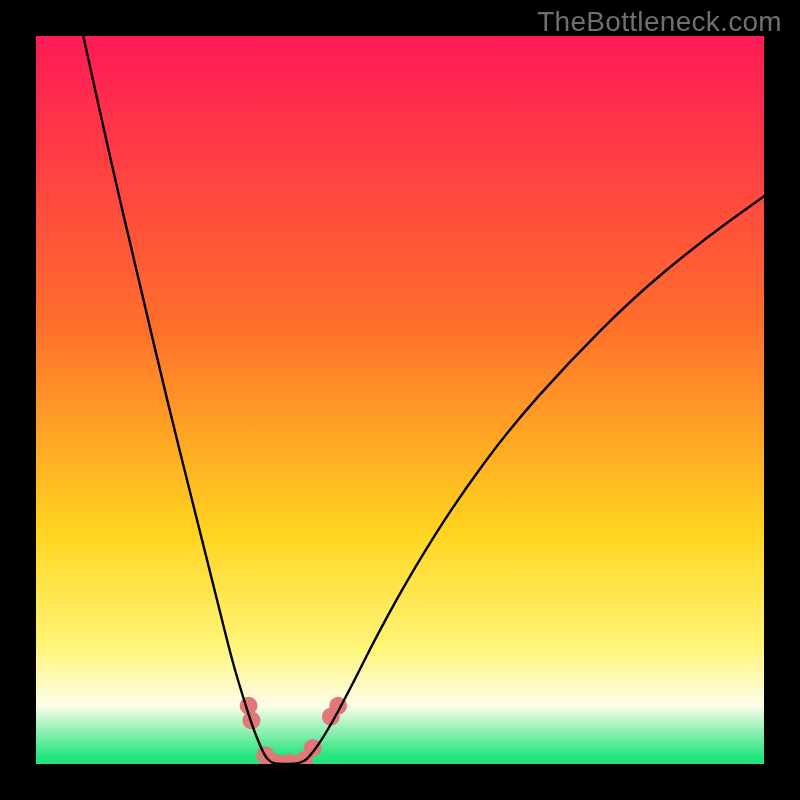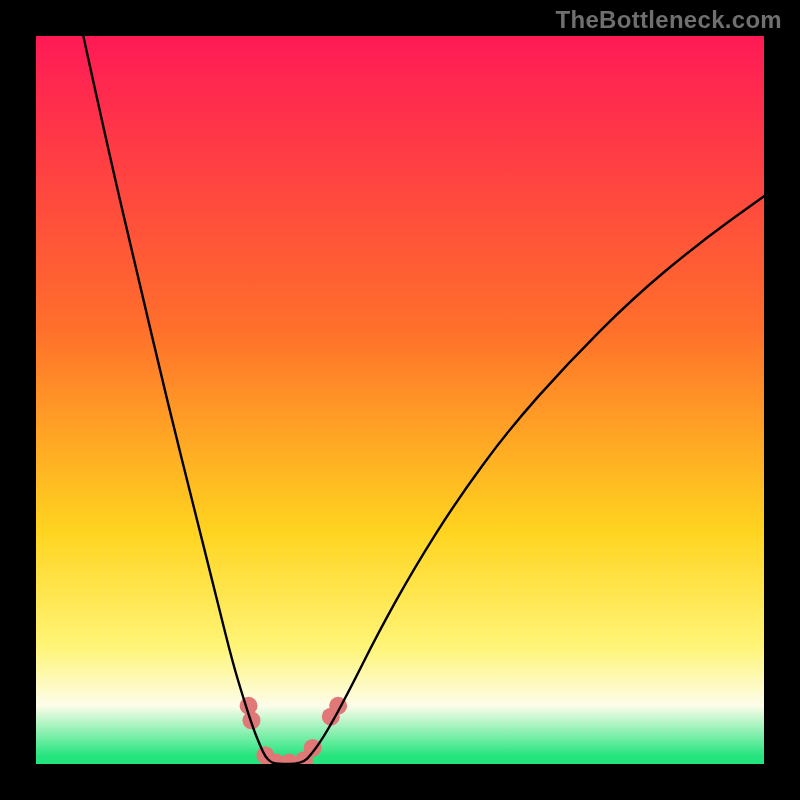--- a/index.html
+++ b/index.html
@@ -39,22 +39,22 @@
     left: 0;
     top: 0;
     width: 100%;
     height: 100%;
   }
   .watermark {
     position: absolute;
     top: 6px;
     right: 18px;
     color: #6f6f6f;
-    font-size: 24px;
-    font-weight: 700;
+    font-size: 28px;
+    font-weight: 400;
     letter-spacing: 0.3px;
   }
 </style>
 </head>
 <body>
 
 <div class="frame">
   <div class="plot-area">
     <svg class="gradient-fill" viewBox="0 0 728 728" preserveAspectRatio="none">
       <defs>

